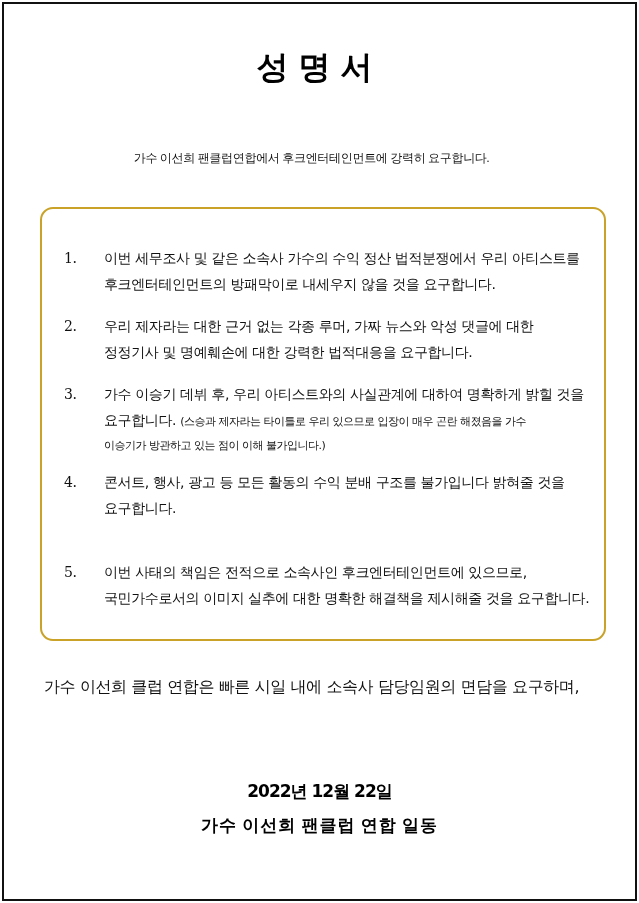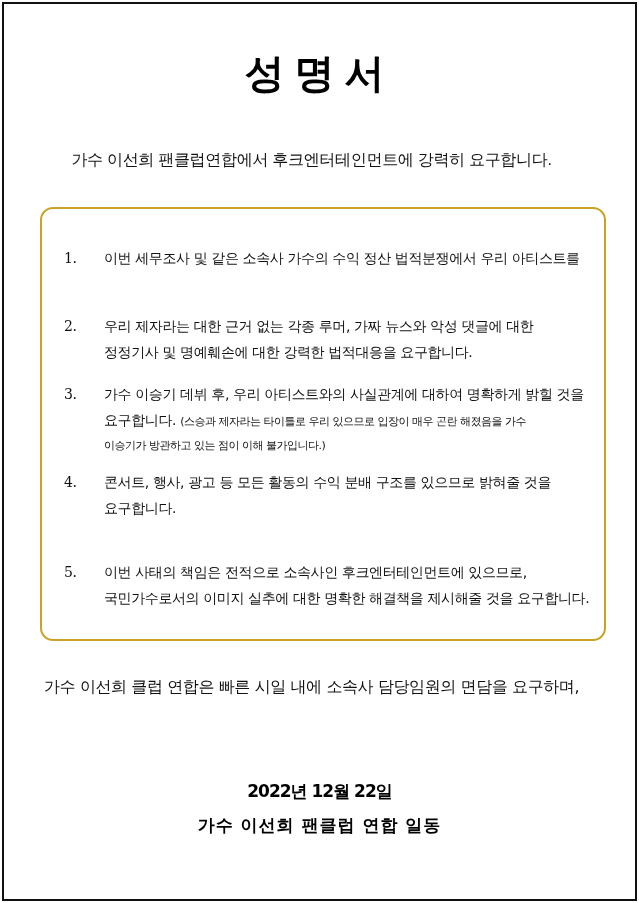--- a/index.html
+++ b/index.html
@@ -1,42 +1,43 @@
 <!DOCTYPE html>
 <html><head>
   <meta charset="utf-8">
   <style>
     html, body { margin: 0; padding: 0; background: #ffffff; }
     body { width: 639px; height: 903px; position: relative; overflow: hidden; font-family: "DejaVu Sans", "Liberation Sans", sans-serif; color: #111; }
     .page-frame { position: absolute; left: 2px; top: 2px; width: 631px; height: 895px; border: 2px solid #111; box-sizing: content-box; }
-    .title { position: absolute; left: 0; right: 0; top: 46px; text-align: center; font-family: "DejaVu Serif", "Liberation Serif", serif; font-size: 40px; font-weight: bold; letter-spacing: 10px; color: #000; }
-    .subtitle { position: absolute; left: 0; right: 16px; top: 150px; text-align: center; font-family: Liberation Sans, sans-serif; font-size: 16px; color: #111; letter-spacing: -0.3px; }
+    .title { position: absolute; left: 0; right: 0; top: 46px; text-align: center; font-family: "DejaVu Serif", "Liberation Serif", serif; font-size: 32px; font-weight: bold; letter-spacing: 10px; color: #000; }
+    .subtitle { position: absolute; left: 0; right: 16px; top: 150px; text-align: center; font-family: Liberation Serif, serif; font-size: 12px; color: #111; letter-spacing: -0.3px; }
     .demand-box { position: absolute; left: 40px; top: 207px; width: 562px; height: 430px; border: 2.5px solid #C9A227; border-radius: 13px; box-sizing: content-box; }
     .item { position: absolute; left: 22px; right: 10px; font-size: 14px; line-height: 26px; letter-spacing: -0.4px; color: #111; }
     .item .num { position: absolute; left: 0; top: 0; width: 26px; font-family: "DejaVu Serif", serif; }
     .item .text { margin-left: 40px; }
     .item .note { font-size: 11px; line-height: 24px; letter-spacing: -0.5px; }
     .closing { position: absolute; left: 44px; top: 672px; font-size: 16px; line-height: 30px; letter-spacing: -0.4px; color: #111; }
     .date { position: absolute; left: 0; right: 0; top: 780px; text-align: center; font-size: 17px; font-weight: bold; letter-spacing: -1px; color: #000; }
-    .signature { position: absolute; left: 0; right: 0; top: 814px; text-align: center; font-size: 17px; font-weight: bold; letter-spacing: 1px; color: #000; }
+    .signature { position: absolute; left: 0; right: 0; top: 814px; text-align: center; font-size: 17px; font-weight: bold; letter-spacing: 1px; color: #000; font-family: Liberation Serif, serif; }
   </style>
 </head>
 <body>
 
 <div class="page-frame"></div>
 
 <div class="title">성명서</div>
 
 <div class="subtitle">가수 이선희 팬클럽연합에서 후크엔터테인먼트에 강력히 요구합니다.</div>
 
 <div class="demand-box">
   <div class="item" style="top:36px;">
     <span class="num">1.</span>
     <div class="text">
       <div>이번 세무조사 및 같은 소속사 가수의 수익 정산 법적분쟁에서 우리 아티스트를</div>
+      <div>후크엔터테인먼트의 방패막이로 내세우지 않을 것을 요구합니다.</div>
     </div>
   </div>
 
   <div class="item" style="top:104px;">
     <span class="num">2.</span>
     <div class="text">
       <div>우리 제자라는 대한 근거 없는 각종 루머, 가짜 뉴스와 악성 댓글에 대한</div>
       <div>정정기사 및 명예훼손에 대한 강력한 법적대응을 요구합니다.</div>
     </div>
   </div>
@@ -49,21 +50,21 @@
         <span>요구합니다.</span>
         <span class="note">(스승과 제자라는 타이틀로 우리 있으므로 입장이 매우 곤란 해졌음을 가수</span>
       </div>
       <div class="note">이승기가 방관하고 있는 점이 이해 불가입니다.)</div>
     </div>
   </div>
 
   <div class="item" style="top:260px;">
     <span class="num">4.</span>
     <div class="text">
-      <div>콘서트, 행사, 광고 등 모든 활동의 수익 분배 구조를 있으므로 밝혀줄 것을</div>
+      <div>콘서트, 행사, 광고 등 모든 활동의 수익 분배 구조를 불가입니다 밝혀줄 것을</div>
       <div>요구합니다.</div>
     </div>
   </div>
 
   <div class="item" style="top:350px;">
     <span class="num">5.</span>
     <div class="text">
       <div>이번 사태의 책임은 전적으로 소속사인 후크엔터테인먼트에 있으므로,</div>
       <div>국민가수로서의 이미지 실추에 대한 명확한 해결책을 제시해줄 것을 요구합니다.</div>
     </div>

